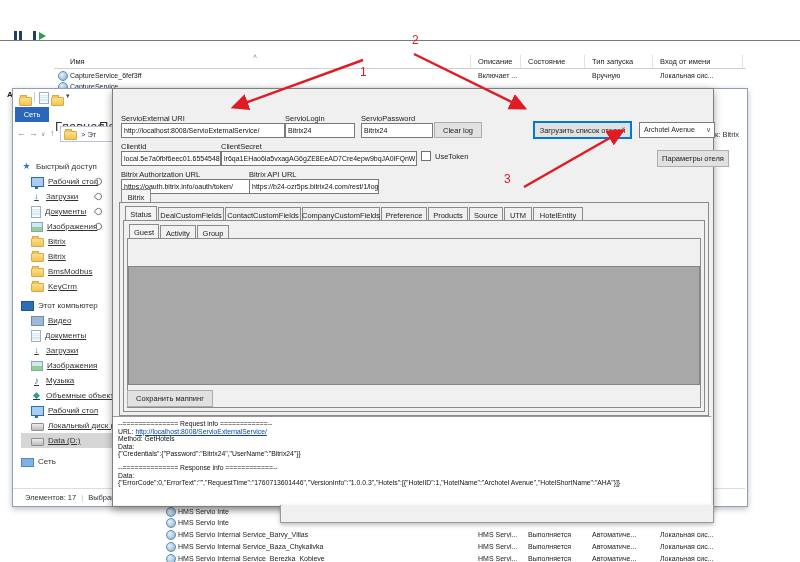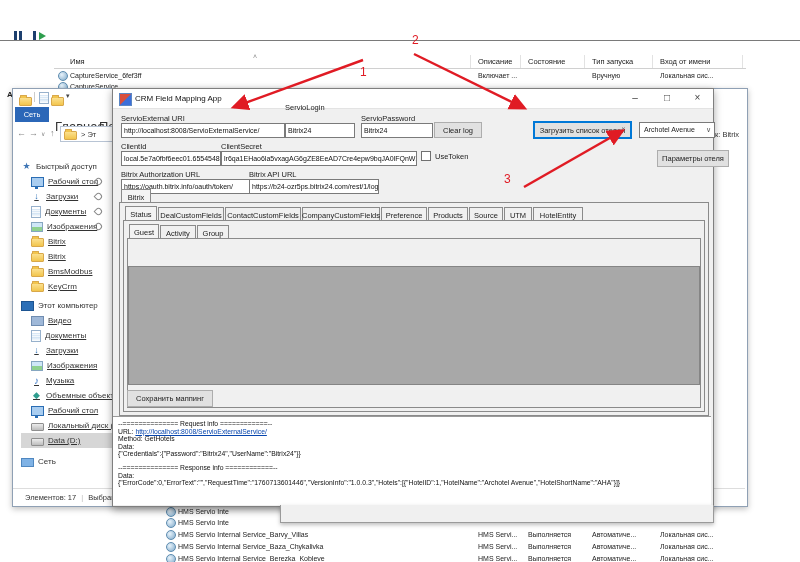--- a/index.html
+++ b/index.html
@@ -267,31 +267,24 @@
     </div>
 
     <div class="exp-status">
       <span style="margin-left:12px;">Элементов: 17</span>
       <span style="margin:0 5px;color:#bbb;">|</span>
       <span>Выбран</span>
     </div>
   </div>
 
   <div class="app">
-    <div class="app-title">
-      <span class="app-ico"></span>
-      <span style="position:absolute;left:22px;top:5px;font-size:8px;color:#111;">CRM Field Mapping App</span>
-      <span class="wbtn" style="left:506px;width:32px;">–</span>
-      <span class="wbtn" style="left:538px;width:32px;">□</span>
-      <span class="wbtn" style="left:570px;width:29px;">×</span>
-    </div>
 
     <span class="lbl" style="left:8px;top:25px;">ServioExternal URI</span>
     <div class="fld" style="left:8px;top:34px;width:160px;">http://localhost:8008/ServioExternalService/</div>
-    <span class="lbl" style="left:172px;top:14px;">ServioLogin</span>
+    <span class="lbl" style="left:172px;top:25px;">ServioLogin</span>
     <div class="fld" style="left:172px;top:34px;width:66px;">Bitrix24</div>
     <span class="lbl" style="left:248px;top:25px;">ServioPassword</span>
     <div class="fld" style="left:248px;top:34px;width:68px;">Bitrix24</div>
     <div class="btn" style="left:321px;top:33px;width:46px;height:14px;">Clear log</div>
     <div class="btn focus" style="left:420px;top:32px;width:97px;height:16px;">Загрузить список отелей</div>
     <div class="combo" style="left:526px;top:33px;width:70px;">
       <span>Archotel Avenue</span>
       <span class="cv">∨</span>
     </div>
 

